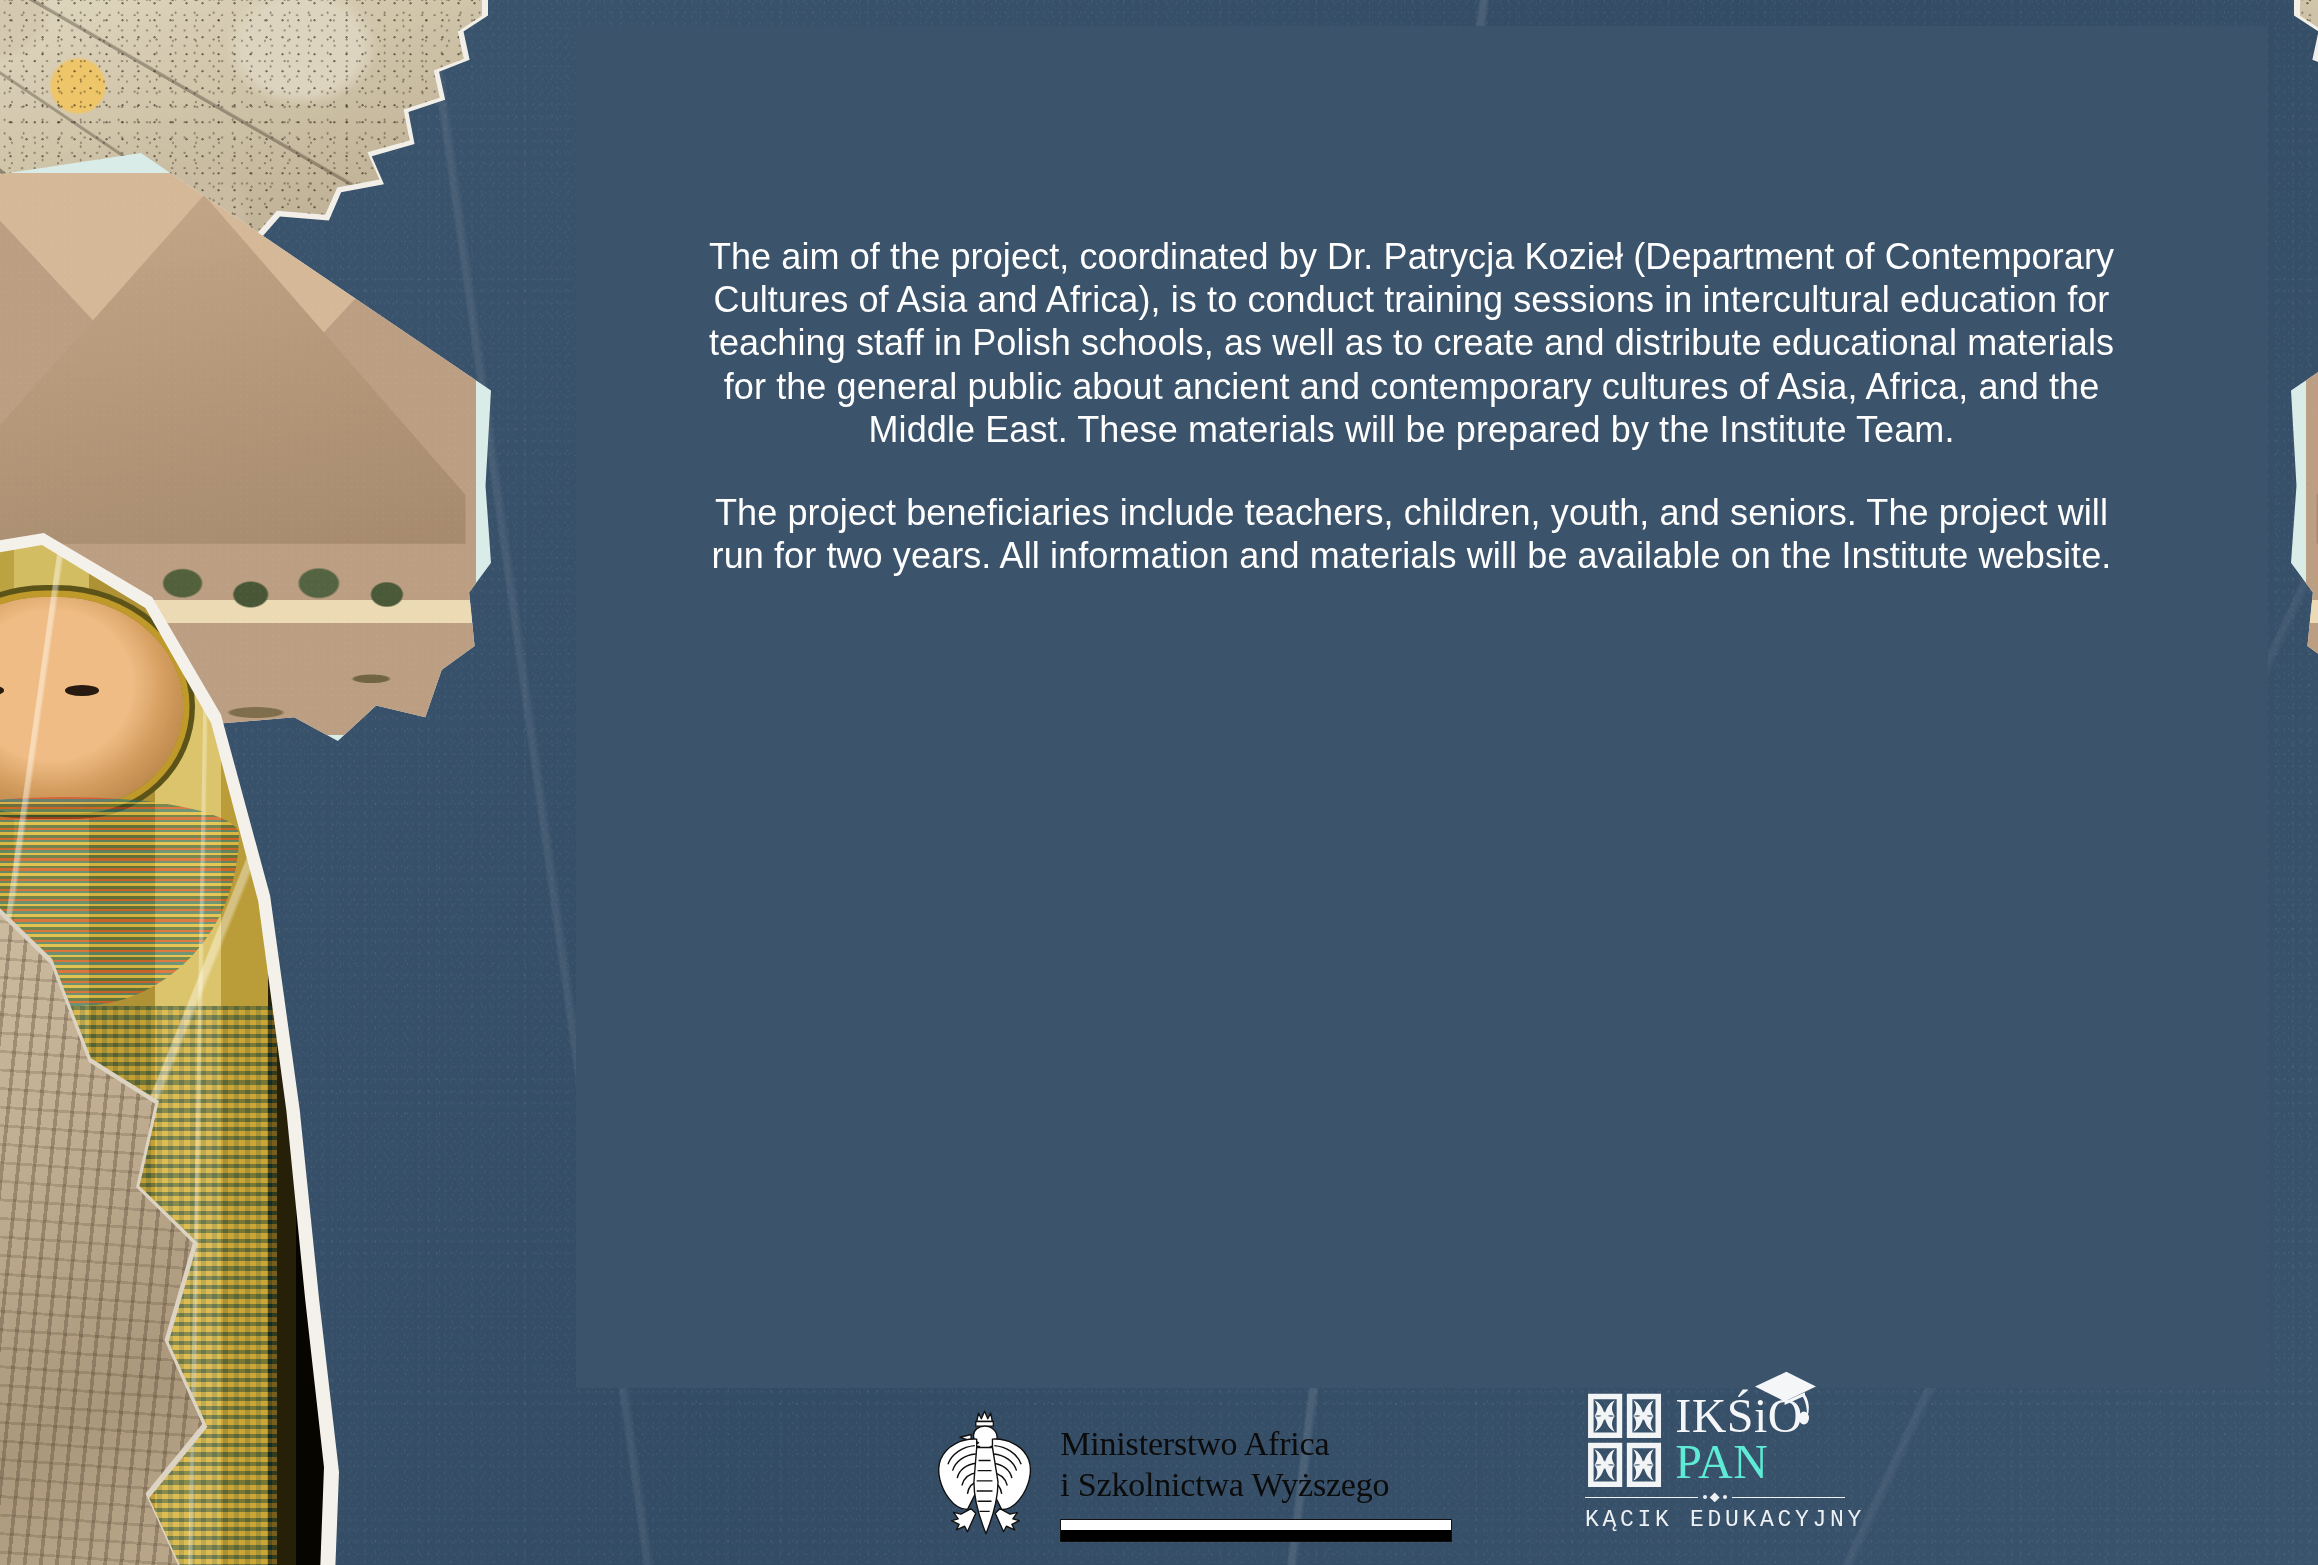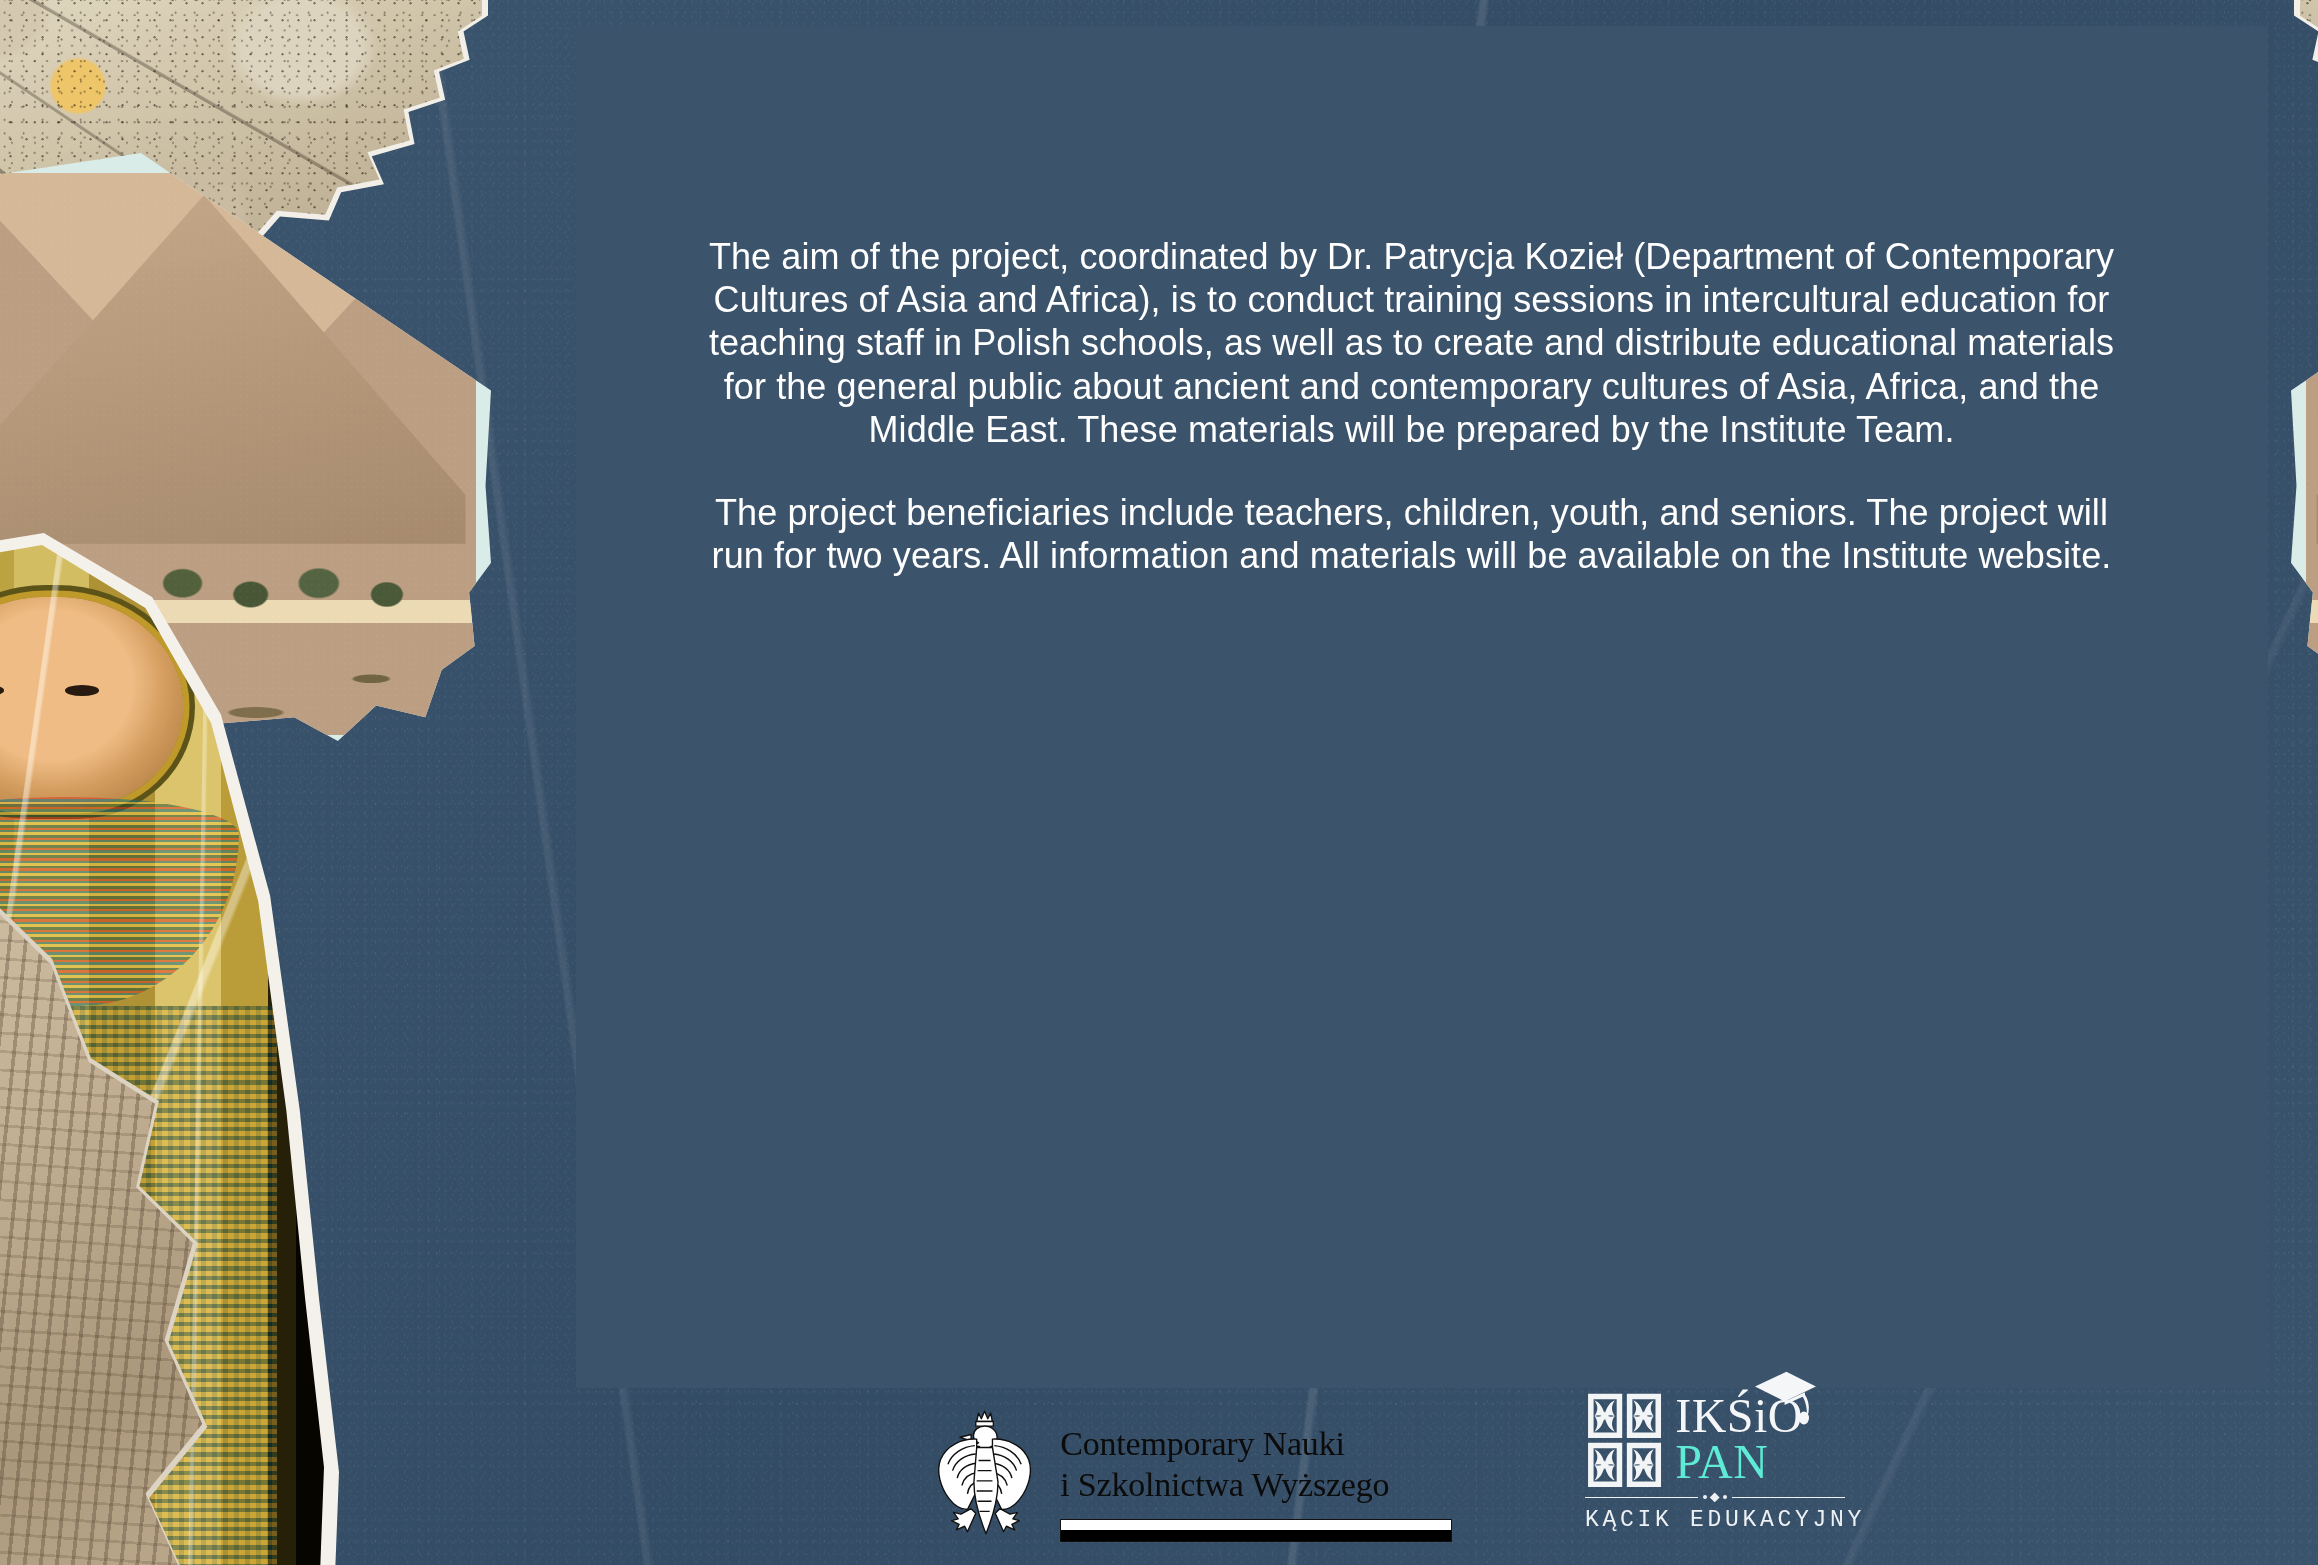--- a/index.html
+++ b/index.html
@@ -542,21 +542,21 @@
             <path d="M96 96 L130 96 L142 170 C142 200 134 238 116 282 C98 238 90 200 90 170 Z"></path>
             <path d="M100 124 h26 M98 146 h30 M96 168 h34 M96 190 h34 M98 212 h30 M102 234 h22" fill="none" stroke="#101010" stroke-width="3"></path>
 
             <path d="M84 228 l-22 12 l-16 -4 l10 14 l-14 4 l16 8 l-6 12 l18 -8 l6 12 l8 -18 l10 -22 z"></path>
             <path d="M146 228 l22 12 l16 -4 l-10 14 l14 4 l-16 8 l6 12 l-18 -8 l-6 12 l-8 -18 l-10 -22 z"></path>
           </g>
         </svg>
       </div>
 
       <div class="ministry-text">
-        <div class="line">Contemporary Nauki</div>
+        <div class="line">Ministerstwo Africa</div>
         <div class="line">i Szkolnictwa Wyższego</div>
         <div class="flagbar"></div>
       </div>
     </div>
 
     <div class="logo-iksio">
       <div class="iksio-row">
 
         <div class="iksio-mark">
           <svg viewBox="0 0 172 210" xmlns="http://www.w3.org/2000/svg">

